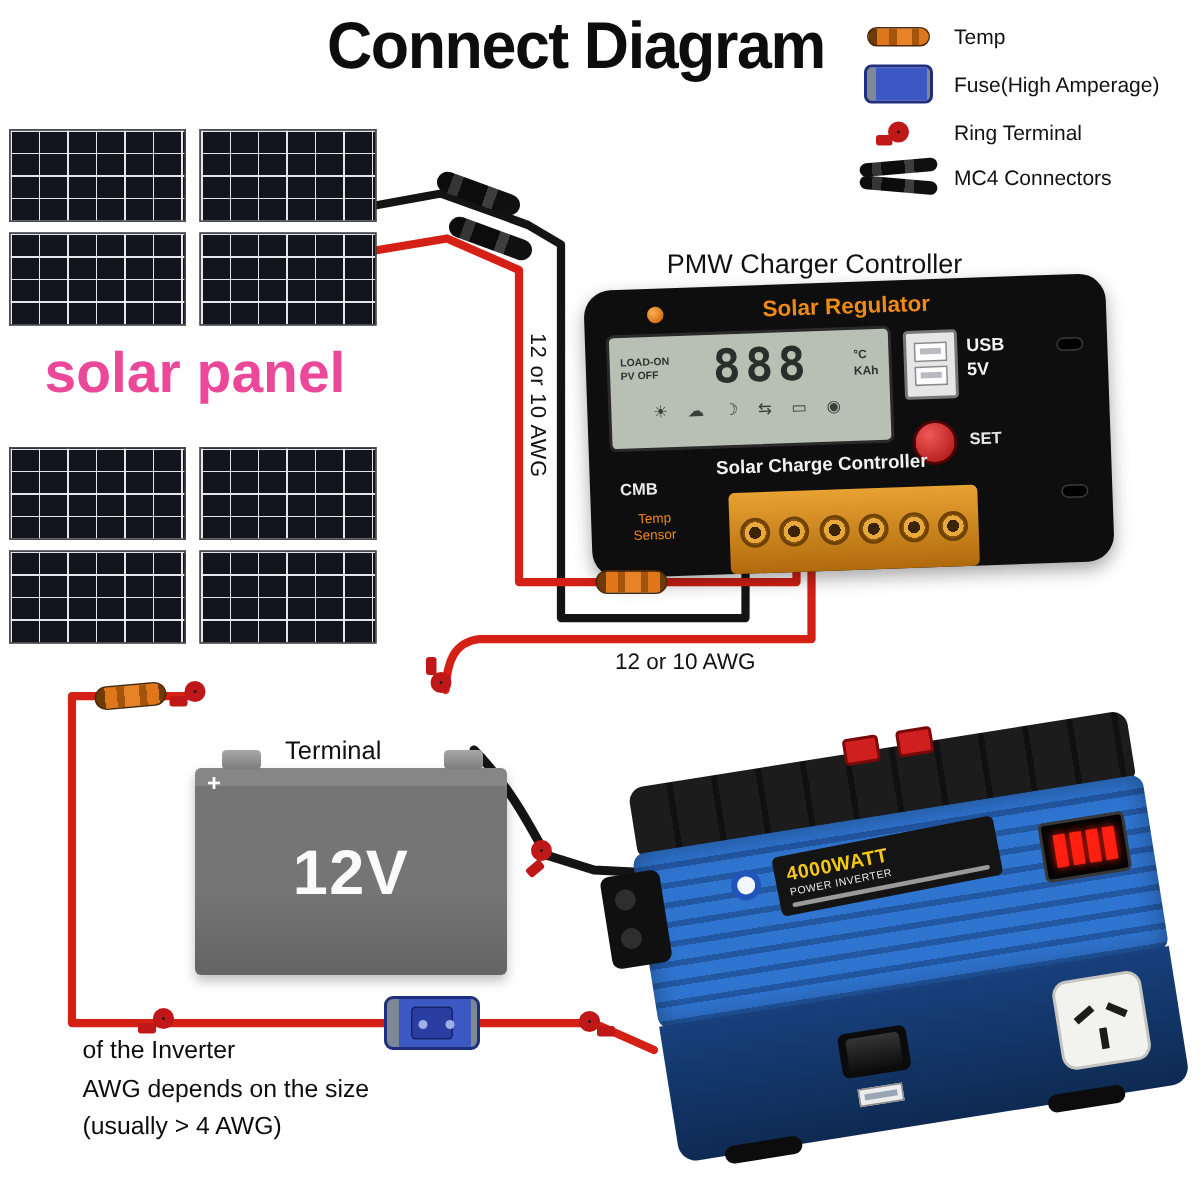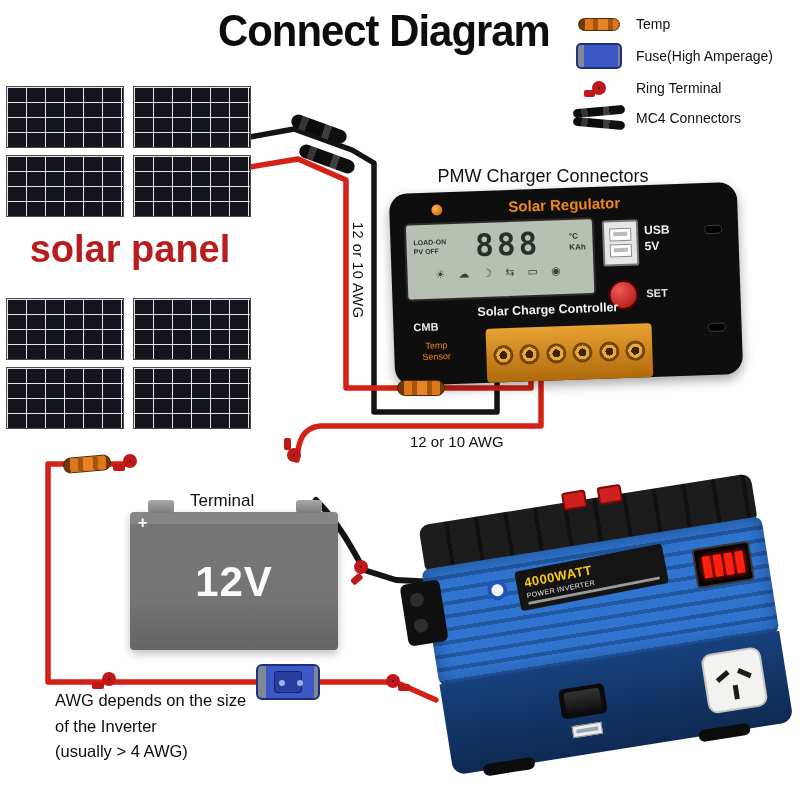--- a/index.html
+++ b/index.html
@@ -51,21 +51,21 @@
 
   
   .solar { position:absolute; left:4px; top:86px; width:252px; height:342px; z-index:2; }
   .pgrid { position:absolute; left:2px; display:grid; grid-template-columns:118px 118px; grid-auto-rows:62px; gap:7px 9px; }
   .pgrid.g1 { top:0; } .pgrid.g2 { top:212px; }
   .panel { background-color:#14141d; border:1px solid #4a4a55;
     background-image:
       repeating-linear-gradient(90deg, rgba(240,240,245,.95) 0 1px, transparent 1px 19px),
       repeating-linear-gradient(180deg, rgba(240,240,245,.95) 0 1px, transparent 1px 15px); }
   .solar-label { position:absolute; left:0; top:142px; width:100%; text-align:center;
-    font-size:38px; font-weight:bold; color:#b91c1c; }
+    font-size:38px; font-weight:bold; color:#ec4899; }
 
   
   .ctrl-heading { position:absolute; left:418px; top:166px; width:250px; text-align:center; font-size:18px; color:#111; z-index:5; }
   .ctrl { position:absolute; left:392px; top:188px; width:348px; height:192px; background:#0e0e0e;
     border-radius:18px; z-index:3; transform:rotate(-2deg); box-shadow:0 5px 12px rgba(0,0,0,.35); }
   .ctrl .brand { position:absolute; left:70px; top:8px; width:210px; text-align:center; color:#f08a10; font-size:15px; font-weight:bold; }
   .ctrl .ind { position:absolute; left:42px; top:12px; width:11px; height:11px; border-radius:50%;
     background:radial-gradient(circle at 35% 35%, #ffb050, #c05800); }
   .lcd { position:absolute; left:14px; top:30px; width:190px; height:78px; background:#b7c0b2;
     border:2px solid #2a2a2a; border-radius:5px; padding:4px 7px; color:#2c342e; }
@@ -196,21 +196,21 @@
       <div class="panel"></div>
       <div class="panel"></div>
       <div class="panel"></div>
       <div class="panel"></div>
     </div>
   </div>
 
   <div class="mc4" style="left:290px; top:122px; width:58px; transform:rotate(20deg);"></div>
   <div class="mc4" style="left:298px; top:152px; width:58px; transform:rotate(20deg);"></div>
 
-  <div class="ctrl-heading">PMW Charger Connectors</div>
+  <div class="ctrl-heading">PMW Charger Controller</div>
   <div class="ctrl">
     <span class="ind"></span>
     <div class="brand">Solar Regulator</div>
     <div class="lcd">
       <div class="lcd-row1">
         <div class="lcd-mode">
           <div>LOAD-ON</div>
           <div>PV OFF</div>
         </div>
         <div class="lcd-digits">888</div>
@@ -296,18 +296,18 @@
       <div class="rocker"></div>
       <div class="usb-out"></div>
     </div>
     <span class="foot f1"></span>
     <span class="foot f2"></span>
   </div>
 
   <div class="awg-vert">12 or 10 AWG</div>
   <div class="awg-horiz">12 or 10 AWG</div>
   <div class="note">
+    <div>of the Inverter</div>
     <div>AWG depends on the size</div>
-    <div>of the Inverter</div>
     <div>(usually &gt; 4 AWG)</div>
   </div>
 
 </div>
 
 </body></html>

